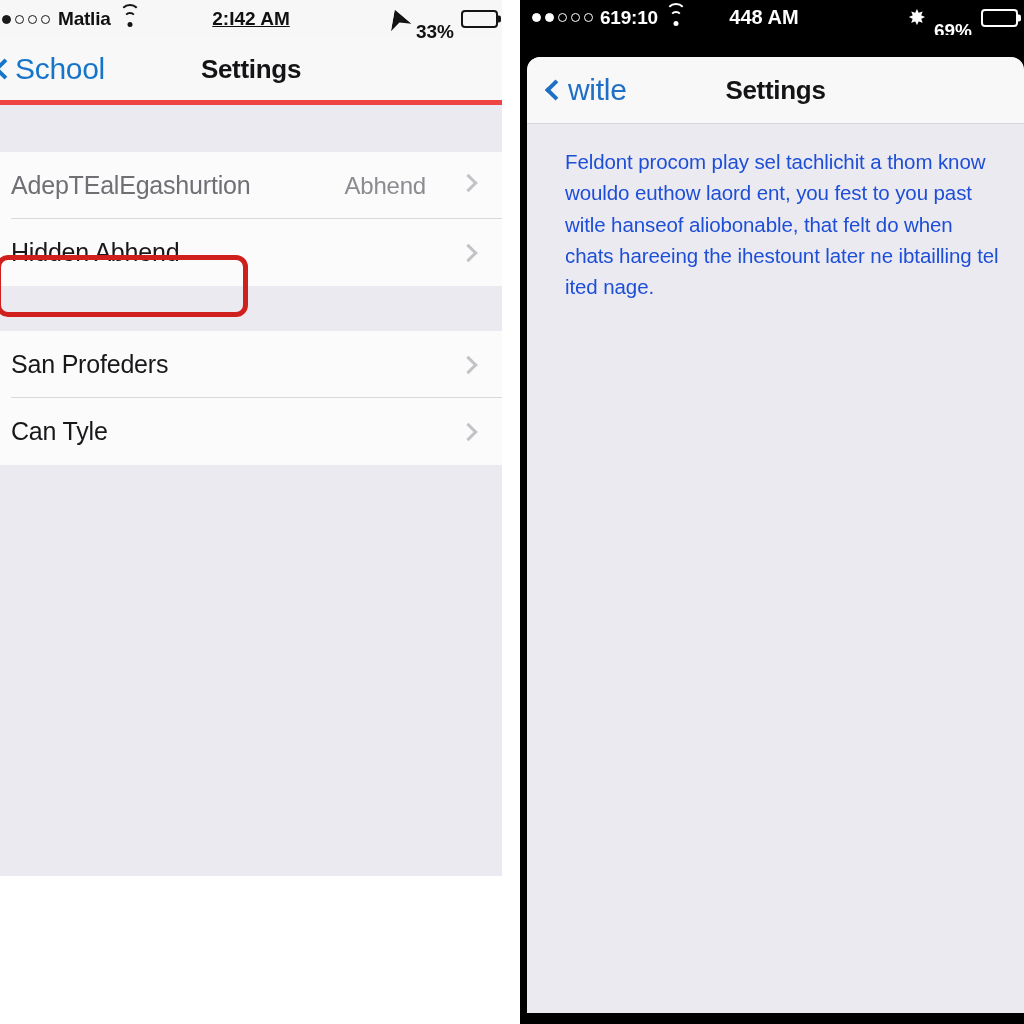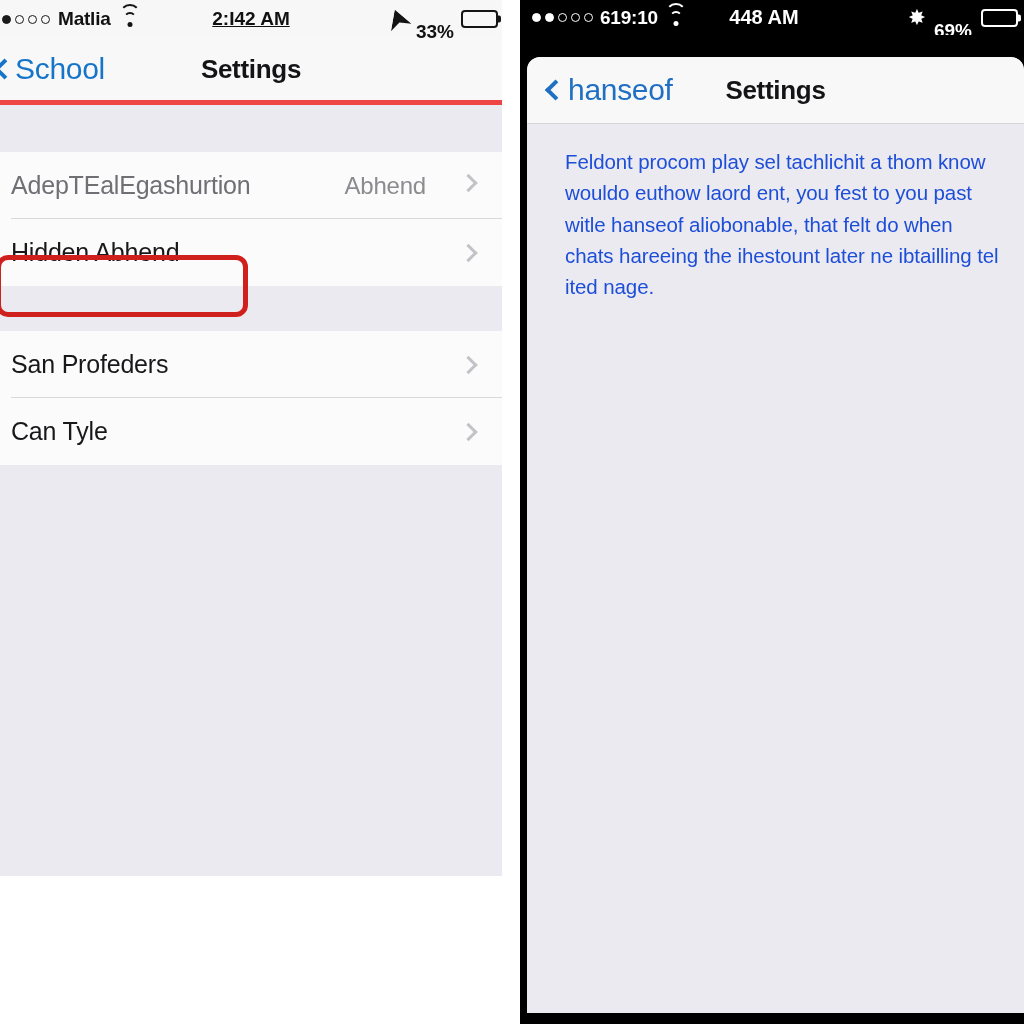--- a/index.html
+++ b/index.html
@@ -497,21 +497,21 @@
       </div>
     </div>
 
     <div class="r-stage">
       <div class="r-card-back"></div>
 
       <div class="r-sheet">
         <div class="r-navbar">
           <div class="r-back">
             <span class="chev-back r"></span>
-            <span>hanseof</span>
+            <span>witle</span>
           </div>
           <div class="r-title">Settings</div>
         </div>
         <div class="r-paragraph">Feldont procom play sel tachlichit a thom know wouldo euthow laord ent, you fest to you past witle hanseof aliobonable, that felt do when chats hareeing the ihestount later ne ibtailling tel ited nage.</div>
       </div>
     </div>
   </div>
 
 </div>
 

